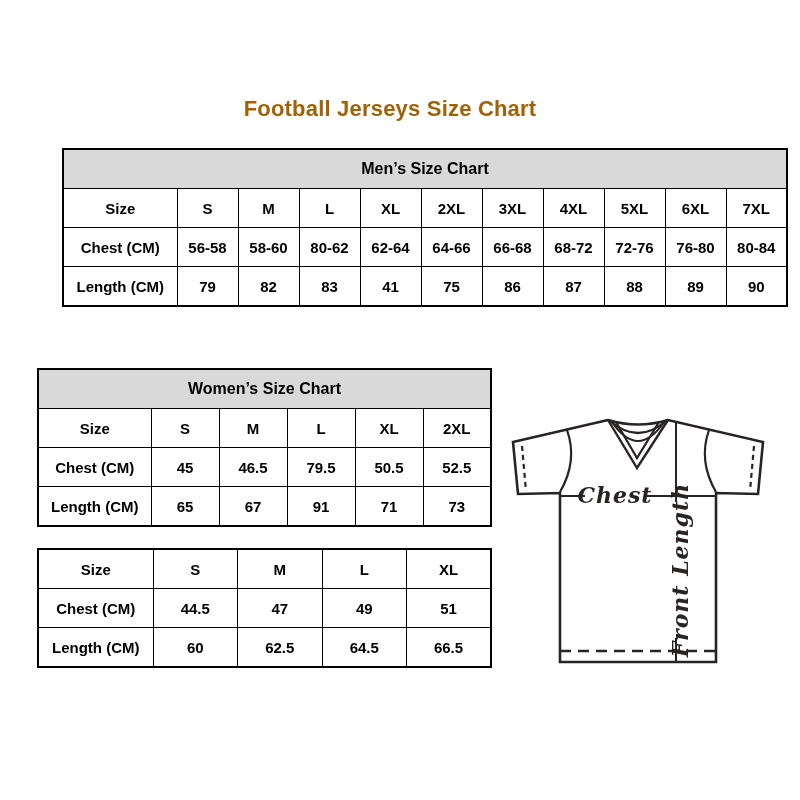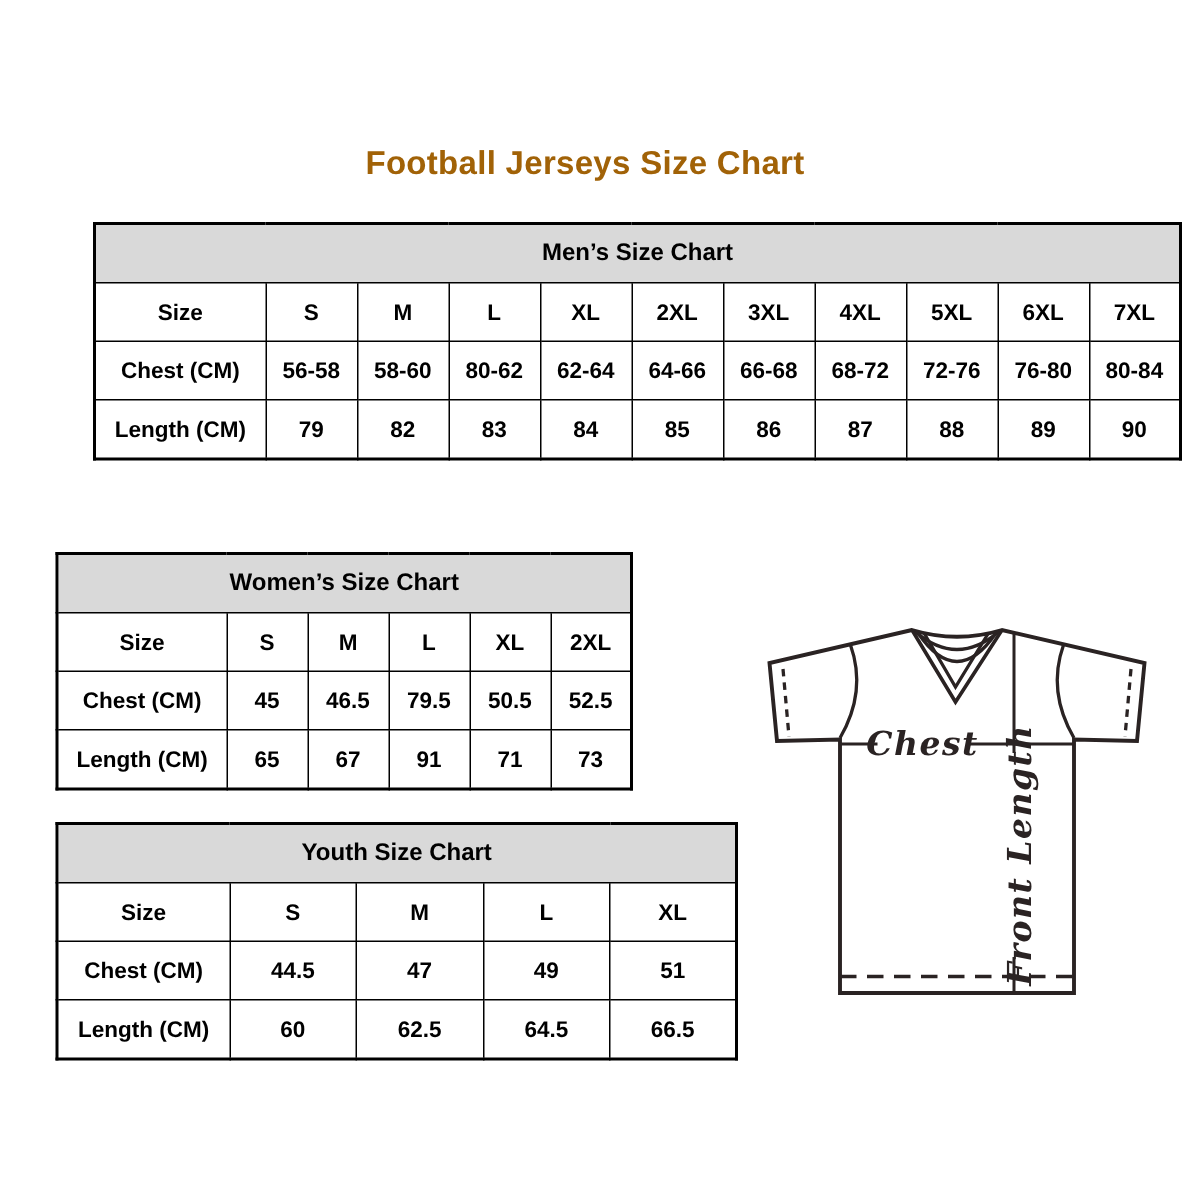--- a/index.html
+++ b/index.html
@@ -41,21 +41,21 @@
     padding: 0 2px;
     color: #000;
     overflow: hidden;
     white-space: nowrap;
   }
   table.size-table td.title-cell {
     background: #d9d9d9;
     font-size: 16px;
   }
   #mens-table   { left: 37px; top: 148px; width: 726px; margin-left: 25px; }
-  #womens-table { left: 37px; top: 368px; width: 385px; }
+  #womens-table { left: 37px; top: 368px; width: 455px; }
   #youth-table  { left: 37px; top: 548px; width: 455px; }
   .jersey-wrap {
     position: absolute;
     left: 503px;
     top: 398px;
     width: 272px;
     height: 285px;
     text-align: right;
   }
   .jersey-wrap svg { display: block; }
@@ -107,22 +107,22 @@
           <td>68-72</td>
           <td>72-76</td>
           <td>76-80</td>
           <td>80-84</td>
         </tr>
         <tr>
           <td>Length (CM)</td>
           <td>79</td>
           <td>82</td>
           <td>83</td>
-          <td>84</td>
-          <td>85</td>
+          <td>41</td>
+          <td>75</td>
           <td>86</td>
           <td>87</td>
           <td>88</td>
           <td>89</td>
           <td>90</td>
         </tr>
       </tbody>
     </table>
 
   <table class="size-table" id="womens-table">
@@ -158,23 +158,20 @@
           <td>73</td>
         </tr>
       </tbody>
     </table>
 
   <table class="size-table" id="youth-table">
       <colgroup>
         <col style="width: 115px;">
       </colgroup>
       <tbody>
-        <tr>
-          <td colspan="5" class="title-cell">Youth Size Chart</td>
-        </tr>
         <tr>
           <td>Size</td>
           <td>S</td>
           <td>M</td>
           <td>L</td>
           <td>XL</td>
         </tr>
         <tr>
           <td>Chest (CM)</td>
           <td>44.5</td>

